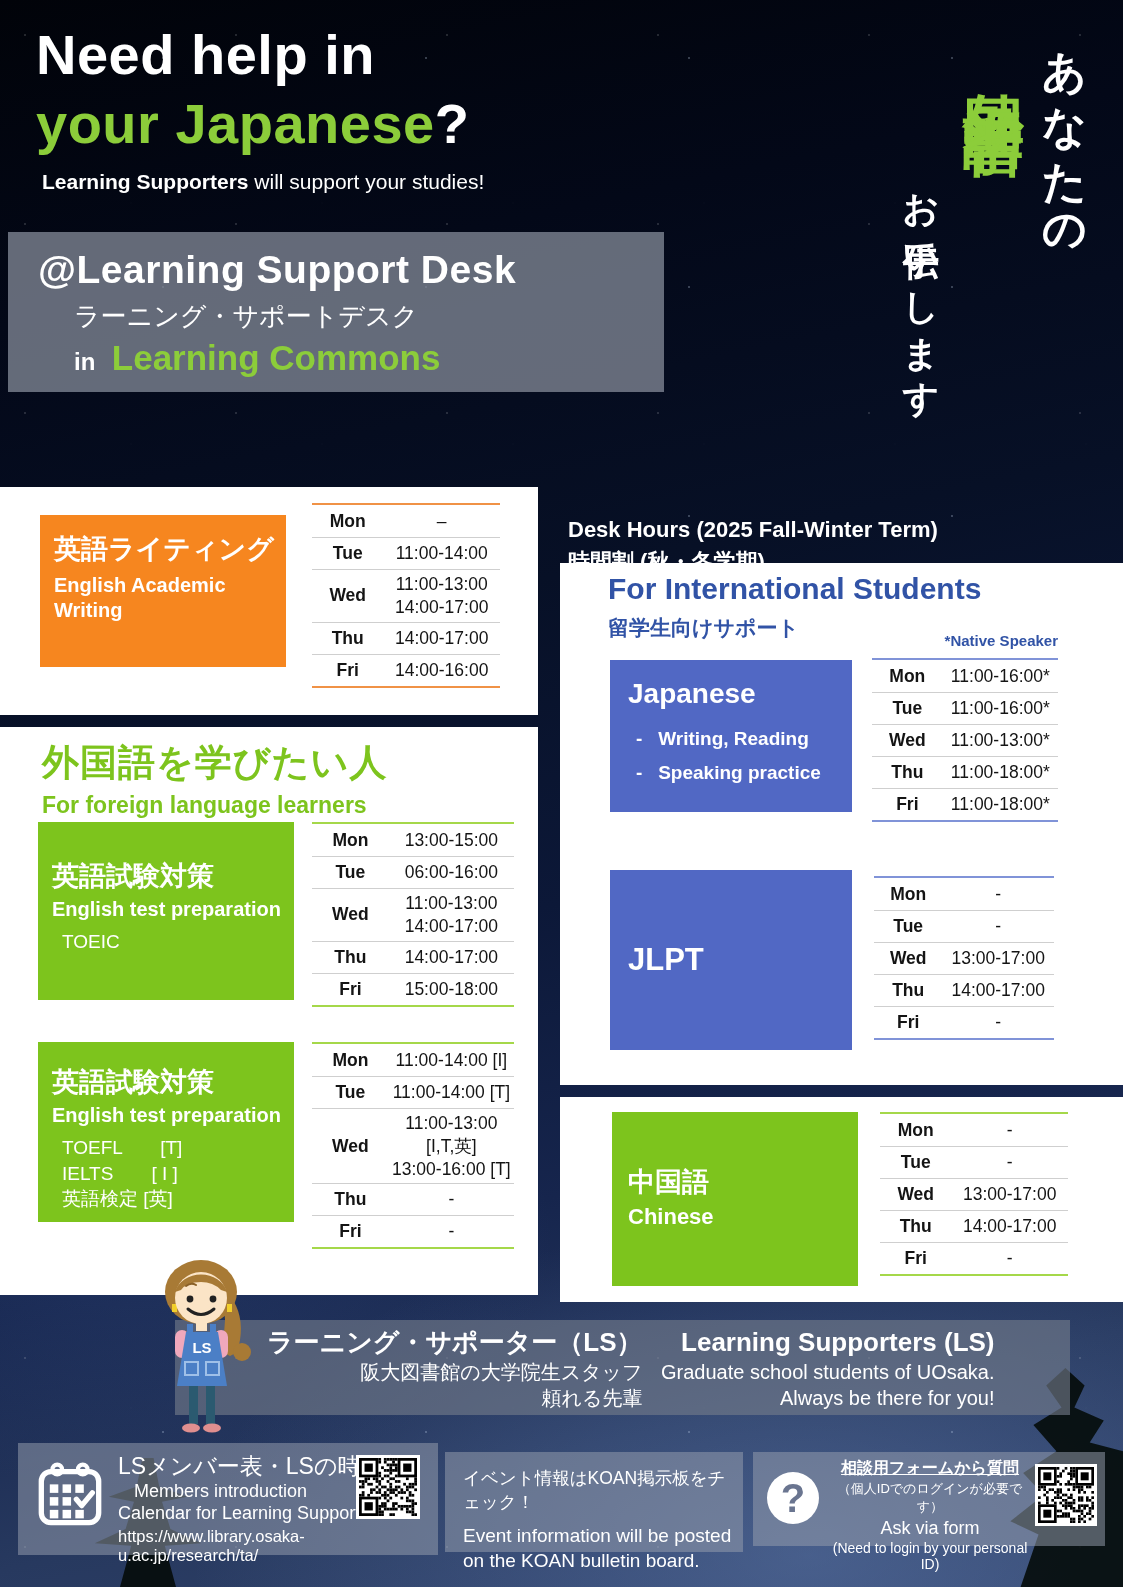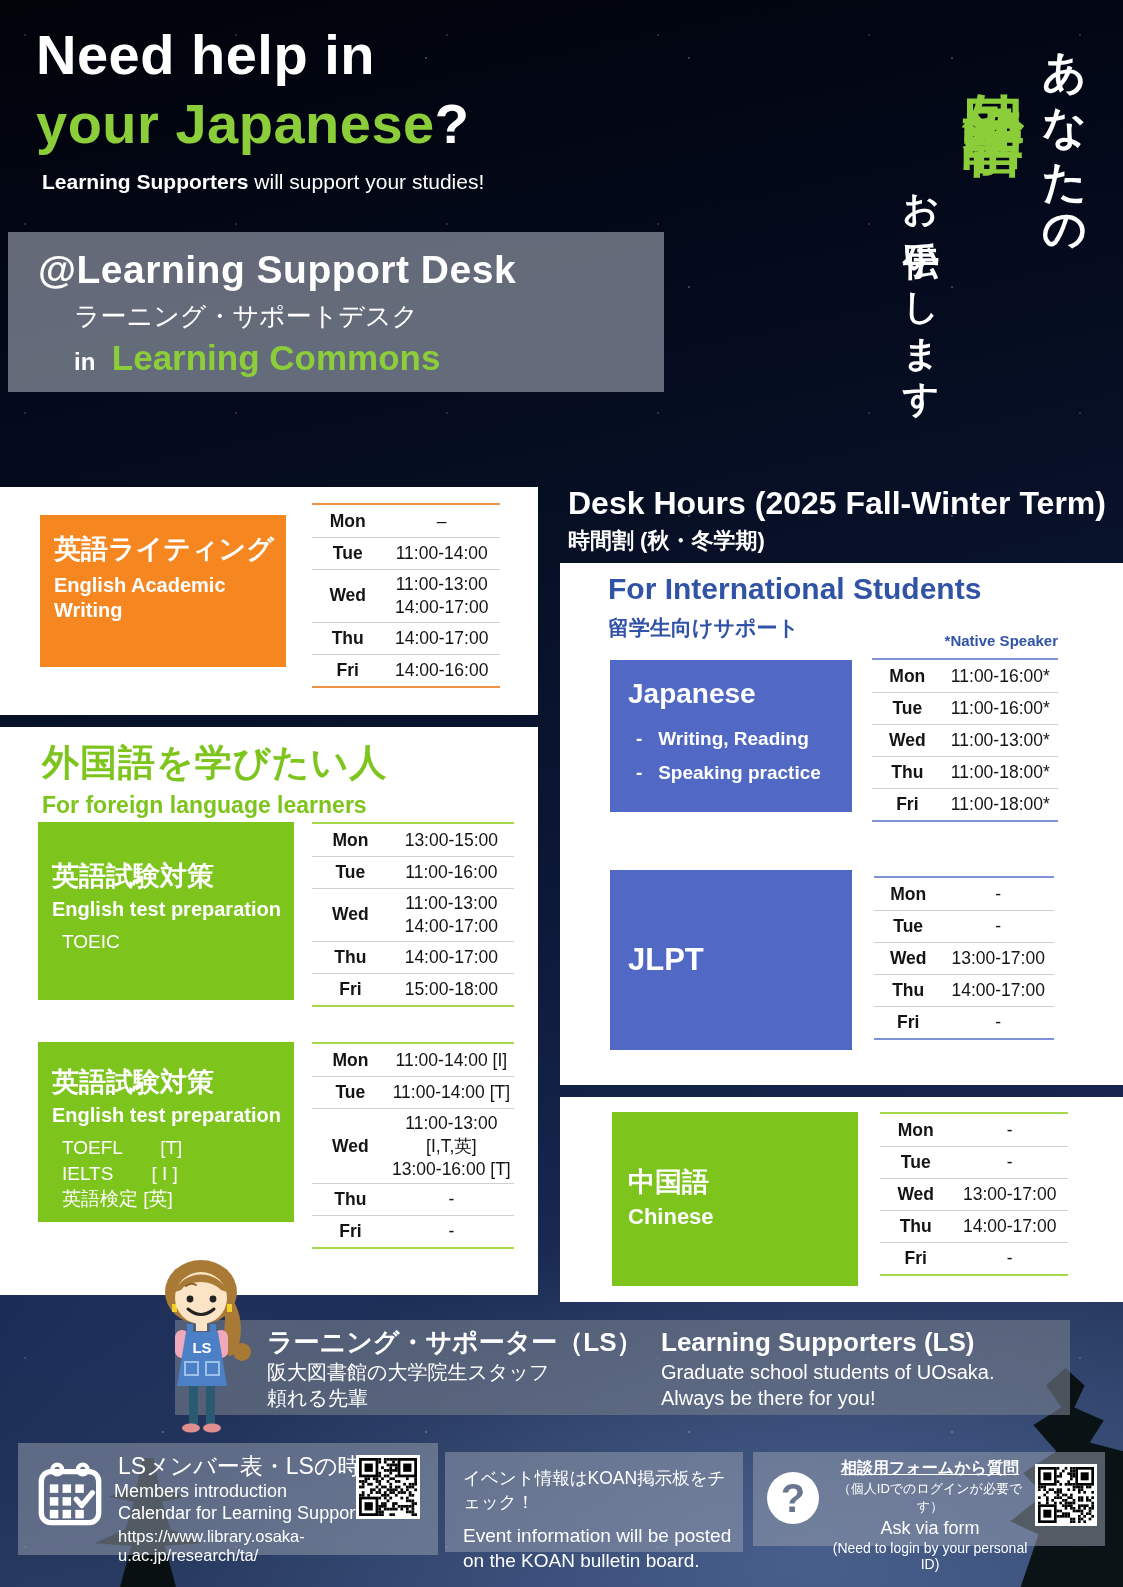--- a/index.html
+++ b/index.html
@@ -85,46 +85,46 @@
   .tline{ display:block; }
   .t-engw{ left:312px; top:503px; width:188px; }
   .t-toeic{ left:312px; top:822px; width:202px; }
   .t-toefl{ left:312px; top:1042px; width:202px; }
   .t-jp{ left:872px; top:658px; width:186px; }
   .t-jlpt{ left:874px; top:876px; width:180px; }
   .t-cn{ left:880px; top:1112px; width:188px; }
 
   
   .deskhours{ left:568px; top:485px; color:#fff; }
-  .deskhours .d1{ font-size:32px; font-weight:bold; }
+  .deskhours .d1{ font-size:22px; font-weight:bold;margin-top:32px; }
   .deskhours .d2{ font-size:22px; font-weight:bold; margin-top:4px; }
   .greenhead{ left:42px; top:738px; color:#7dc41d; }
   .greenhead .g1{ font-size:37px; font-weight:bold; letter-spacing:1px; }
   .greenhead .g2{ font-size:23px; font-weight:bold; margin-top:4px; }
   .intlhead{ left:608px; top:572px; color:#3153a6; }
   .intlhead .i1{ font-size:30px; font-weight:bold; }
   .intlhead .i2{ font-size:21px; font-weight:bold; margin-top:8px; }
   .native{ left:872px; top:632px; width:186px; text-align:right; color:#3153a6; font-size:15px; font-weight:bold; }
 
   
-  .lsband{ left:175px; top:1320px; width:895px; height:95px; background:rgba(116,125,139,.62); }
+  .lsband{ left:175px; top:1320px; width:895px; height:95px; background:rgba(116,125,139,.62);text-align:right; }
   .lscol-ja{ position:absolute; left:92px; top:6px; color:#fff; }
   .lscol-en{ position:absolute; left:486px; top:6px; color:#fff; }
   .ls-title{ font-size:26px; font-weight:bold; line-height:1.25; }
   .ls-line{ font-size:20px; line-height:1.33; }
   .avatar{ left:146px; top:1252px; width:112px; height:190px; z-index:4; }
 
   
   .fbox{ position:absolute; z-index:3; background:rgba(152,160,174,.52); color:#fff; }
   .fbox1{ left:18px; top:1443px; width:420px; height:112px; }
   .fbox2{ left:445px; top:1452px; width:298px; height:100px; padding:14px 0 0 18px; }
   .fbox3{ left:753px; top:1452px; width:352px; height:94px; }
   .calicon{ position:absolute; left:18px; top:18px; width:68px; height:68px; }
   .f1-title{ position:absolute; left:100px; top:8px; font-size:23px; }
-  .f1-l1{ position:absolute; left:96px; top:38px; font-size:18px; }
+  .f1-l1{ position:absolute; left:116px; top:38px; font-size:18px; }
   .f1-l2{ position:absolute; left:100px; top:60px; font-size:18px; }
   .f1-url{ position:absolute; left:100px; top:84px; font-size:16.5px; }
   .qr{ position:absolute; background:#fff; padding:3px; }
   .qr1{ left:338px; top:12px; width:64px; height:64px; }
   .qr3{ left:282px; top:12px; width:62px; height:62px; }
   .qr svg{ display:block; width:100%; height:100%; }
   .f2-l1{ font-size:17.5px; margin-bottom:10px; }
   .f2-l2{ font-size:19px; line-height:1.3; }
   .qicon{ position:absolute; left:14px; top:20px; width:52px; height:52px; border-radius:50%; background:#fff; color:#6a7590; font-size:40px; font-weight:bold; display:flex; align-items:center; justify-content:center; }
   .f3-text{ position:absolute; left:74px; top:6px; width:206px; text-align:center; }
@@ -308,21 +308,21 @@
   <div class="sched b-green t-toeic">
       <div class="srow">
         <span class="sday">Mon</span>
         <span class="stime">
           <span class="tline">13:00-15:00</span>
         </span>
       </div>
       <div class="srow">
         <span class="sday">Tue</span>
         <span class="stime">
-          <span class="tline">11:00-16:00</span>
+          <span class="tline">06:00-16:00</span>
         </span>
       </div>
       <div class="srow">
         <span class="sday">Wed</span>
         <span class="stime">
           <span class="tline">11:00-13:00</span>
           <span class="tline">14:00-17:00</span>
         </span>
       </div>
       <div class="srow">

